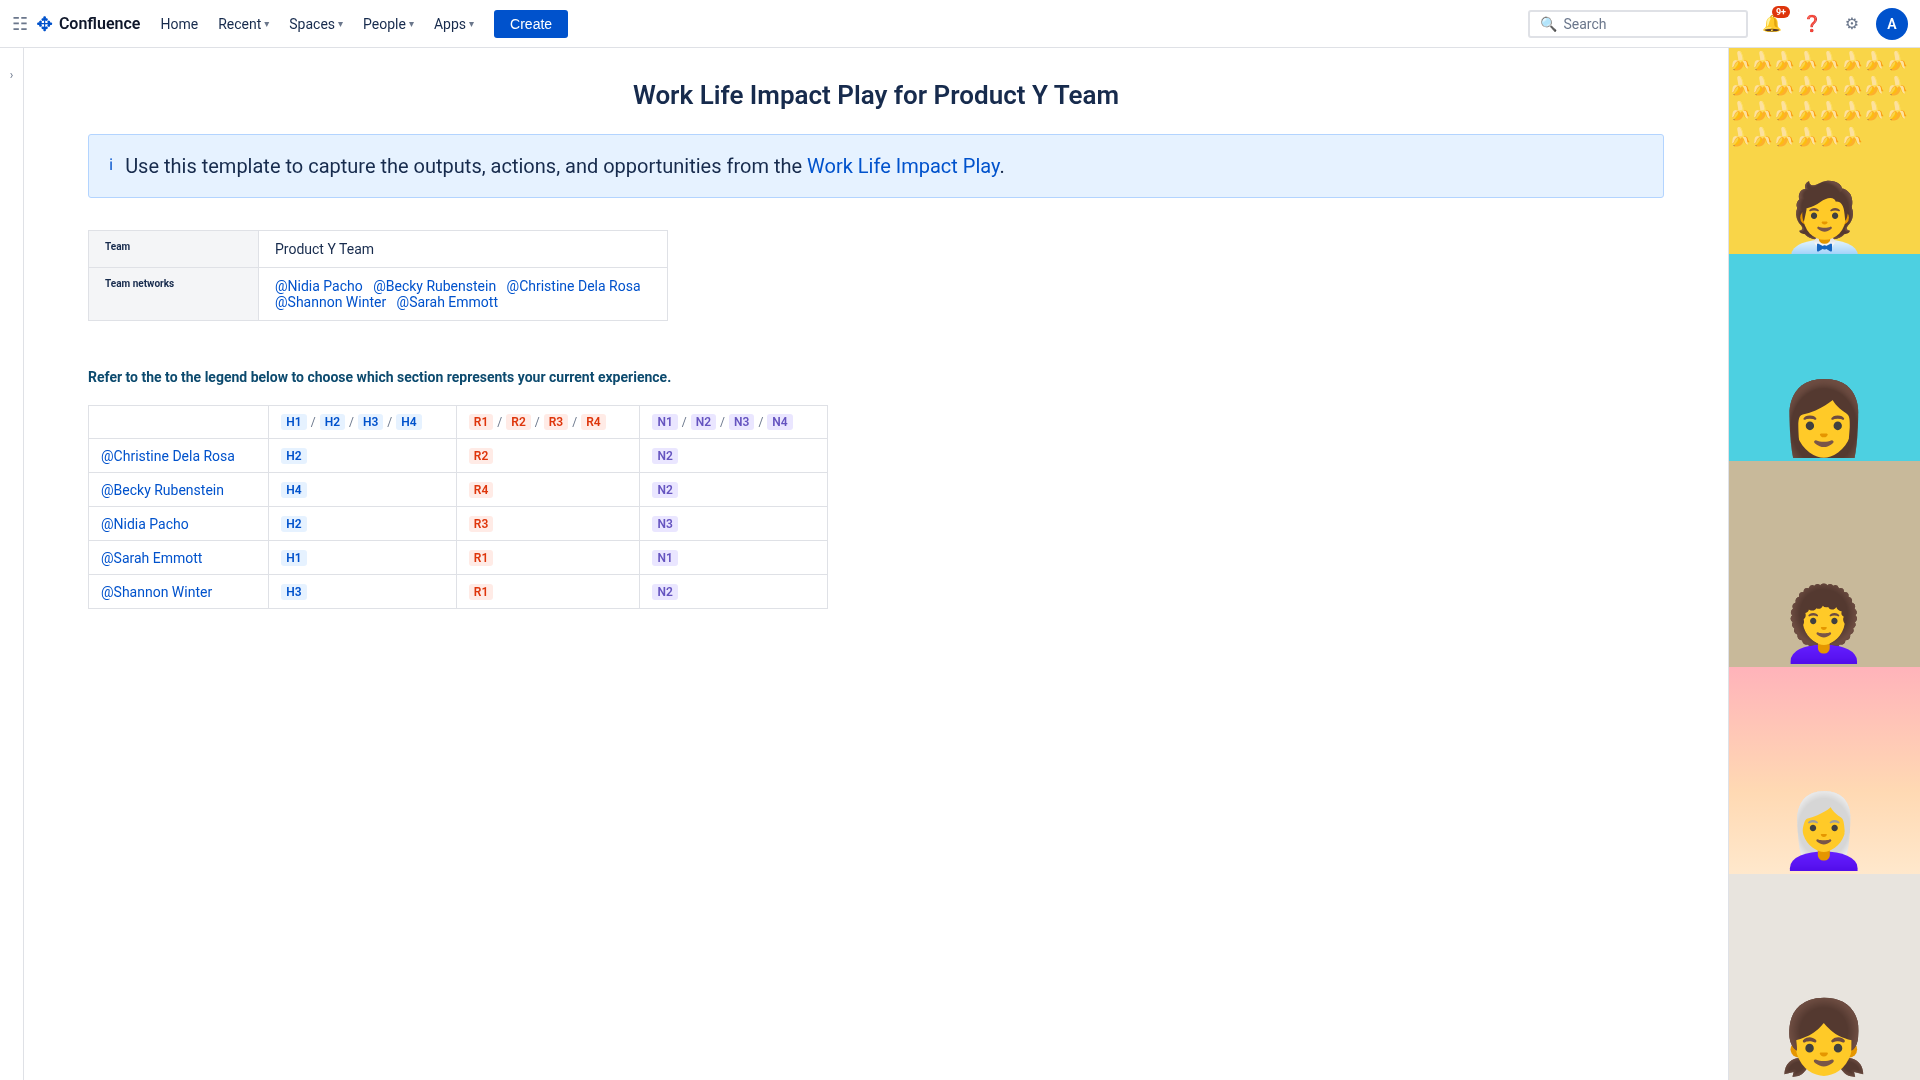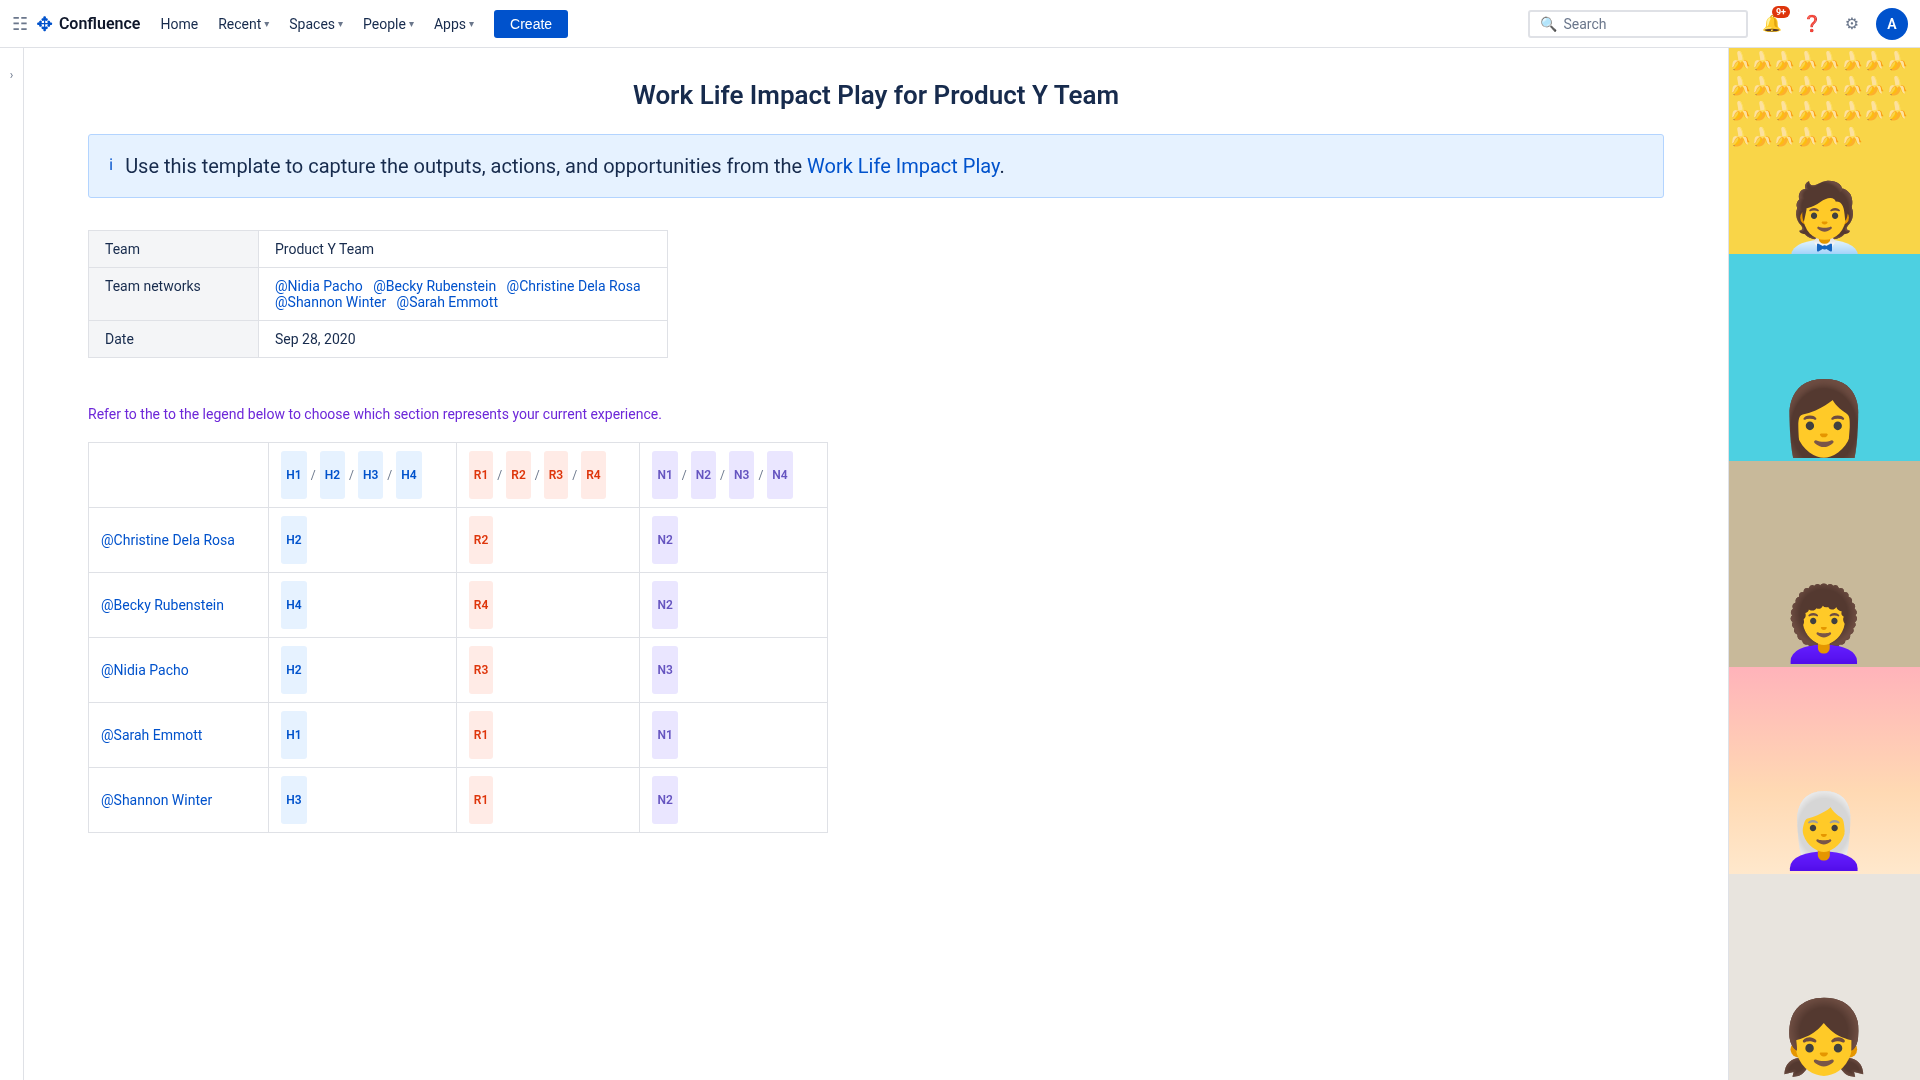--- a/index.html
+++ b/index.html
@@ -46,37 +46,37 @@
 
     
     .info-box { background: #e6f2ff; border: 1px solid #b3d4ff; border-radius: 3px; padding: 16px 20px; margin-bottom: 32px; display: flex; gap: 12px; align-items: flex-start; }
     .info-icon { color: #0052cc; font-size: 16px; flex-shrink: 0; margin-top: 2px; }
     .info-text { font-size: 20px; color: #172b4d; line-height: 1.5; }
     .info-link { color: #0052cc; text-decoration: none; }
 
     
     .meta-table { border-collapse: collapse; width: 100%; max-width: 580px; margin-bottom: 48px; }
     .meta-table td { border: 1px solid #dfe1e6; padding: 10px 16px; vertical-align: top; }
-    .meta-table .label-cell { background: #f4f5f7; font-weight: 400; width: 170px; font-size: 14px; }
+    .meta-table .label-cell { background: #f4f5f7; font-weight: 700; width: 170px; font-size: 10px; }
     .meta-table .value-cell { font-size: 14px; }
     .mention { color: #0052cc; }
 
     
     .section-title { font-size: 20px; font-weight: 600; color: #172b4d; margin-bottom: 12px; }
-    .section-desc { font-size: 14px; color: #6d28d9; margin-bottom: 20px; }
+    .section-desc { font-size: 14px; color: #0c4a6e; margin-bottom: 20px; font-weight: bold; }
 
     
     .impact-table { border-collapse: collapse; width: 100%; max-width: 740px; }
     .impact-table th, .impact-table td { border: 1px solid #dfe1e6; padding: 8px 12px; font-size: 14px; }
     .impact-table th { background: #f4f5f7; font-weight: 600; text-align: left; }
     .impact-table td { background: #fff; }
 
     
     .rating-row { display: flex; gap: 4px; flex-wrap: wrap; }
-    .chip { display: inline-flex; align-items: center; justify-content: center; padding: 17px 5px; border-radius: 3px; font-size: 12px; font-weight: 600; cursor: default; }
+    .chip { display: inline-flex; align-items: center; justify-content: center; padding: 1px 5px; border-radius: 3px; font-size: 12px; font-weight: 600; cursor: default; }
     .chip-h { color: #0052cc; background: #e6f2ff; }
     .chip-r { color: #de350b; background: #ffebe6; }
     .chip-n { color: #6554c0; background: #eae6ff; }
     .sep { color: #6b778c; font-size: 12px; align-self: center; }
 
     .person-link { color: #0052cc; text-decoration: none; }
   </style>
 </head>
 <body>
 
@@ -152,24 +152,20 @@
         <tr>
           <td class="label-cell">Team networks</td>
           <td class="value-cell">
             <span class="mention">@Nidia Pacho</span>&nbsp;&nbsp;
             <span class="mention">@Becky Rubenstein</span>&nbsp;&nbsp;
             <span class="mention">@Christine Dela Rosa</span><br>
             <span class="mention">@Shannon Winter</span>&nbsp;&nbsp;
             <span class="mention">@Sarah Emmott</span>
           </td>
         </tr>
-        <tr>
-          <td class="label-cell">Date</td>
-          <td class="value-cell">Sep 28, 2020</td>
-        </tr>
       </tbody>
     </table>
 
     <p class="section-desc">Refer to the to the legend below to choose which section represents your current experience.</p>
 
     <table class="impact-table">
       <thead>
         <tr>
           <td></td>
           <td>

